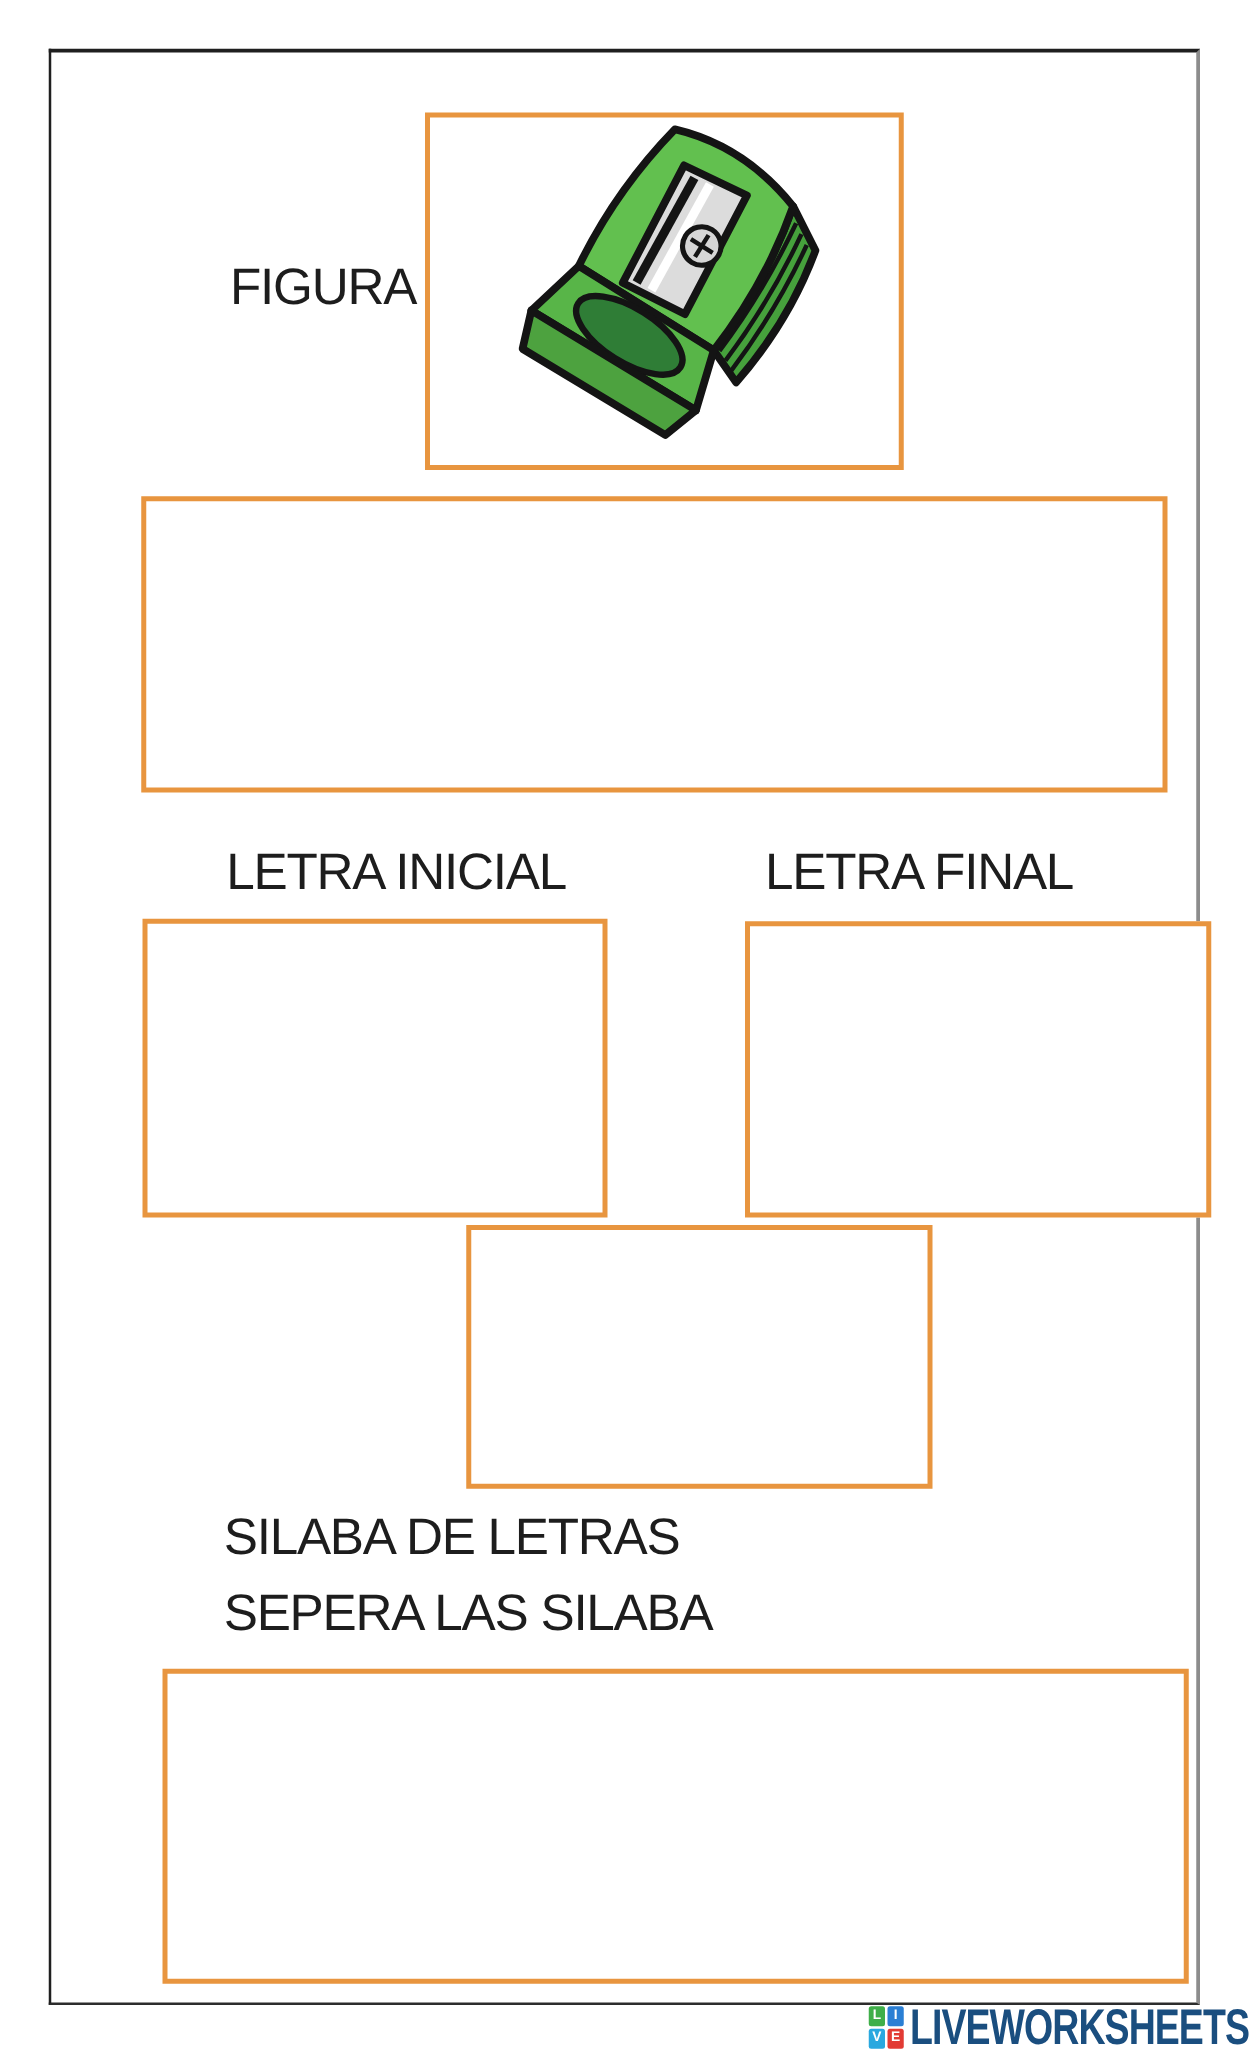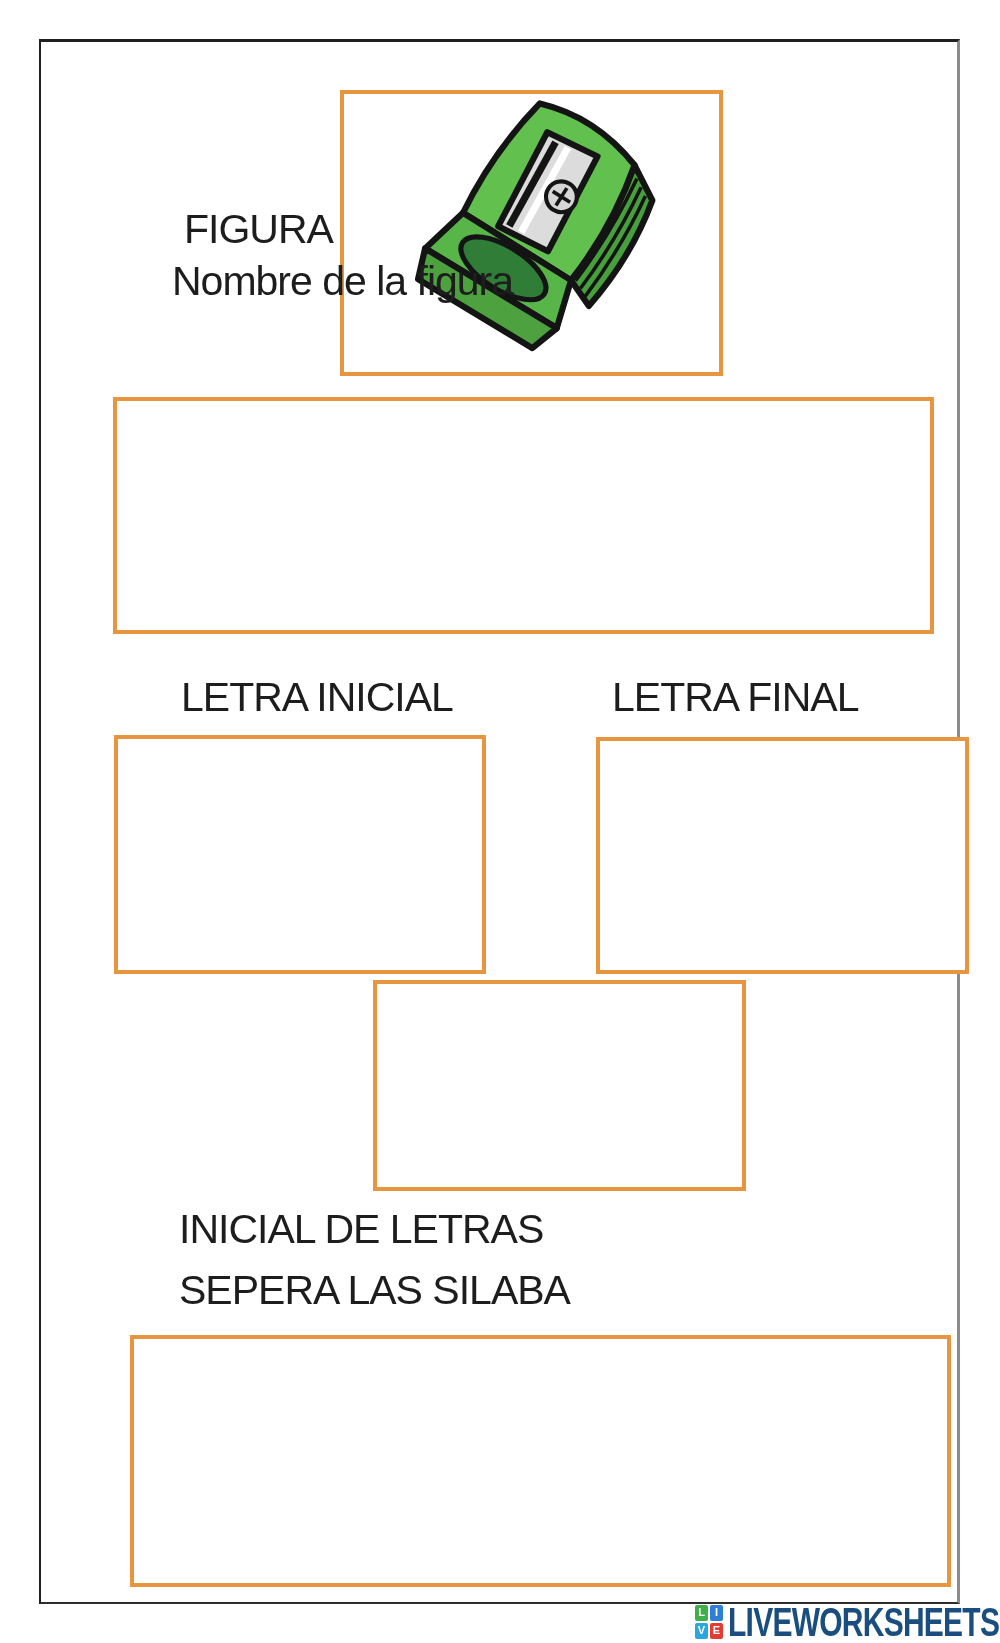--- a/index.html
+++ b/index.html
@@ -75,32 +75,31 @@
 
           <path d="M88,150 L212,150 L225,197 L75,199 Z" fill="#58b548"></path>
           <ellipse cx="150" cy="175" rx="47" ry="21" fill="#2f7d36" stroke-width="5"></ellipse>
 
           <path d="M75,199 L225,197 L215,226 L85,228 Z" fill="#4da23f"></path>
         </g>
       </svg>
     </div>
 
     <div class="lbl lbl-figura">FIGURA</div>
-    <div class="lbl lbl-nombre">Nombre de la figura</div>
 
     <div class="abox box-nombre"></div>
 
     <div class="lbl lbl-letra-inicial">LETRA INICIAL</div>
     <div class="lbl lbl-letra-final">LETRA FINAL</div>
 
     <div class="abox box-letra-inicial"></div>
     <div class="abox box-letra-final"></div>
     <div class="abox box-silaba"></div>
 
-    <div class="lbl lbl-numero">INICIAL DE LETRAS</div>
+    <div class="lbl lbl-numero">SILABA DE LETRAS</div>
     <div class="lbl lbl-sepera">SEPERA LAS SILABA</div>
 
     <div class="abox box-numero"></div>
   </div>
 
   <div class="logo">
     <div class="tiles">
       <span class="tile" style="background: rgb(63, 175, 73);">L</span>
       <span class="tile" style="background: rgb(43, 127, 212);">I</span>
       <span class="tile" style="background: rgb(41, 168, 223);">V</span>

